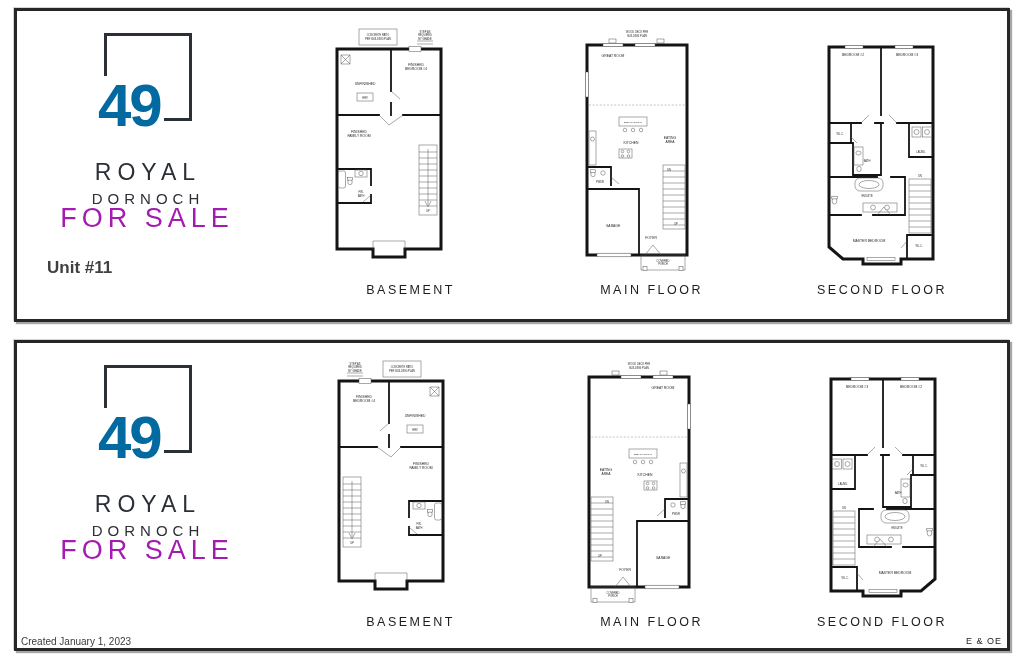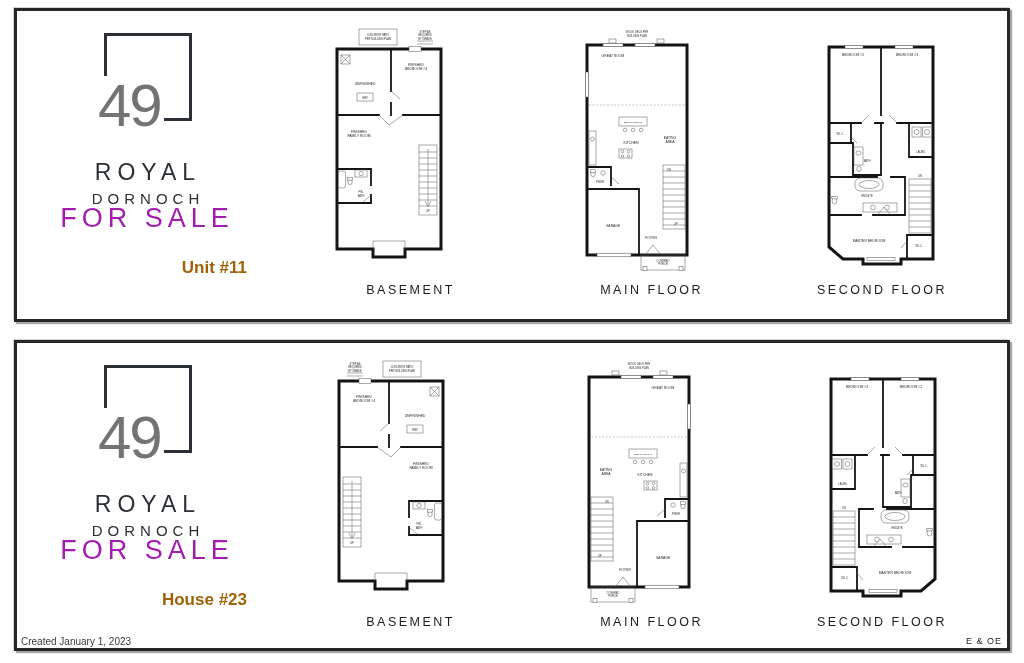--- a/index.html
+++ b/index.html
@@ -3,28 +3,28 @@
 <meta charset="utf-8">
 <style>
   html,body{margin:0;padding:0;background:#fff;}
   body{width:1024px;height:663px;position:relative;font-family:"Liberation Sans",sans-serif;overflow:hidden;}
   .panel{position:absolute;left:14px;width:990px;background:#fff;border:3px solid #262626;
          box-shadow:2px 2px 1px rgba(0,0,0,.35),-1px -1px 0 #d4d4d4;}
   #panel1{top:8px;height:308px;}
   #panel2{top:340px;height:305px;}
   .brand{position:absolute;left:38px;top:22px;width:186px;text-align:center;color:#2b2f36;}
   .logo-box{width:82px;height:82px;border:3px solid #2b2f36;margin:0 auto;position:relative;}
-  .logo-num{position:absolute;left:-12px;bottom:-18px;font-size:60px;line-height:1;color:#737373;
-            background:#fff;padding:0 3px;font-weight:400;letter-spacing:-2px;}
+  .logo-num{position:absolute;left:-12px;bottom:-18px;font-size:60px;line-height:1;color:#0369a1;
+            background:#fff;padding:0 3px;font-weight:700;letter-spacing:-2px;}
   .brand-royal{margin-top:38px;font-size:23px;letter-spacing:6px;font-weight:300;}
   .brand-dornoch{font-size:15px;letter-spacing:5px;font-weight:300;margin-top:4px;}
   .for-sale{position:absolute;left:30px;top:192px;width:200px;text-align:center;
             font-size:27px;letter-spacing:5px;font-weight:300;color:#a21caf;}
-  .unit-block{position:absolute;left:30px;top:246px;width:200px;text-align:right;
-              font-weight:bold;font-size:17px;line-height:1.35;color:#a16207;}
+  .unit-block{position:absolute;left:30px;top:246px;width:200px;text-align:left;
+              font-weight:bold;font-size:17px;line-height:1.35;color:#404040;}
   .plan{position:absolute;width:130px;top:16px;}
   .plan svg{display:block;}
   .plan-caption{margin-top:4px;text-align:right;font-size:12.5px;letter-spacing:2.5px;
                 font-weight:300;color:#1d1d1d;white-space:nowrap;}
   .pos-basement{left:308px;} .pos-main{left:556px;} .pos-second{left:800px;}
   .created{position:absolute;left:4px;bottom:1px;font-size:10px;color:#3a3a3a;}
   .eoe{position:absolute;right:5px;bottom:2px;font-size:9px;letter-spacing:1px;color:#222;}
   
   .w3{stroke:#141414;stroke-width:3;fill:none;stroke-linecap:square;}
   .w2{stroke:#141414;stroke-width:1.8;fill:none;stroke-linecap:square;}
@@ -197,21 +197,20 @@
 <div class="panel" id="panel2">
   <div class="brand">
     <div class="logo-box">
       <span class="logo-num">49</span>
     </div>
     <div class="brand-royal">ROYAL</div>
     <div class="brand-dornoch">DORNOCH</div>
   </div>
   <div class="for-sale">FOR SALE</div>
   <div class="unit-block">
-    <div>House #23</div>
   </div>
 
   <div class="plan pos-basement">
     <svg viewBox="0 0 130 252" width="130" height="252">
       <use href="#g-base" transform="translate(130,0) scale(-1,1)"></use>
       <text class="lbs" x="77" y="8.5">CONCRETE PATIO</text>
       <text class="lbs" x="77" y="12.5">PER BUILDING PLAN</text>
       <text class="lbs" x="30" y="5.5">STEP AS</text>
       <text class="lbs" x="30" y="9">REQUIRED</text>
       <text class="lbs" x="30" y="12.5">BY GRADE</text>

